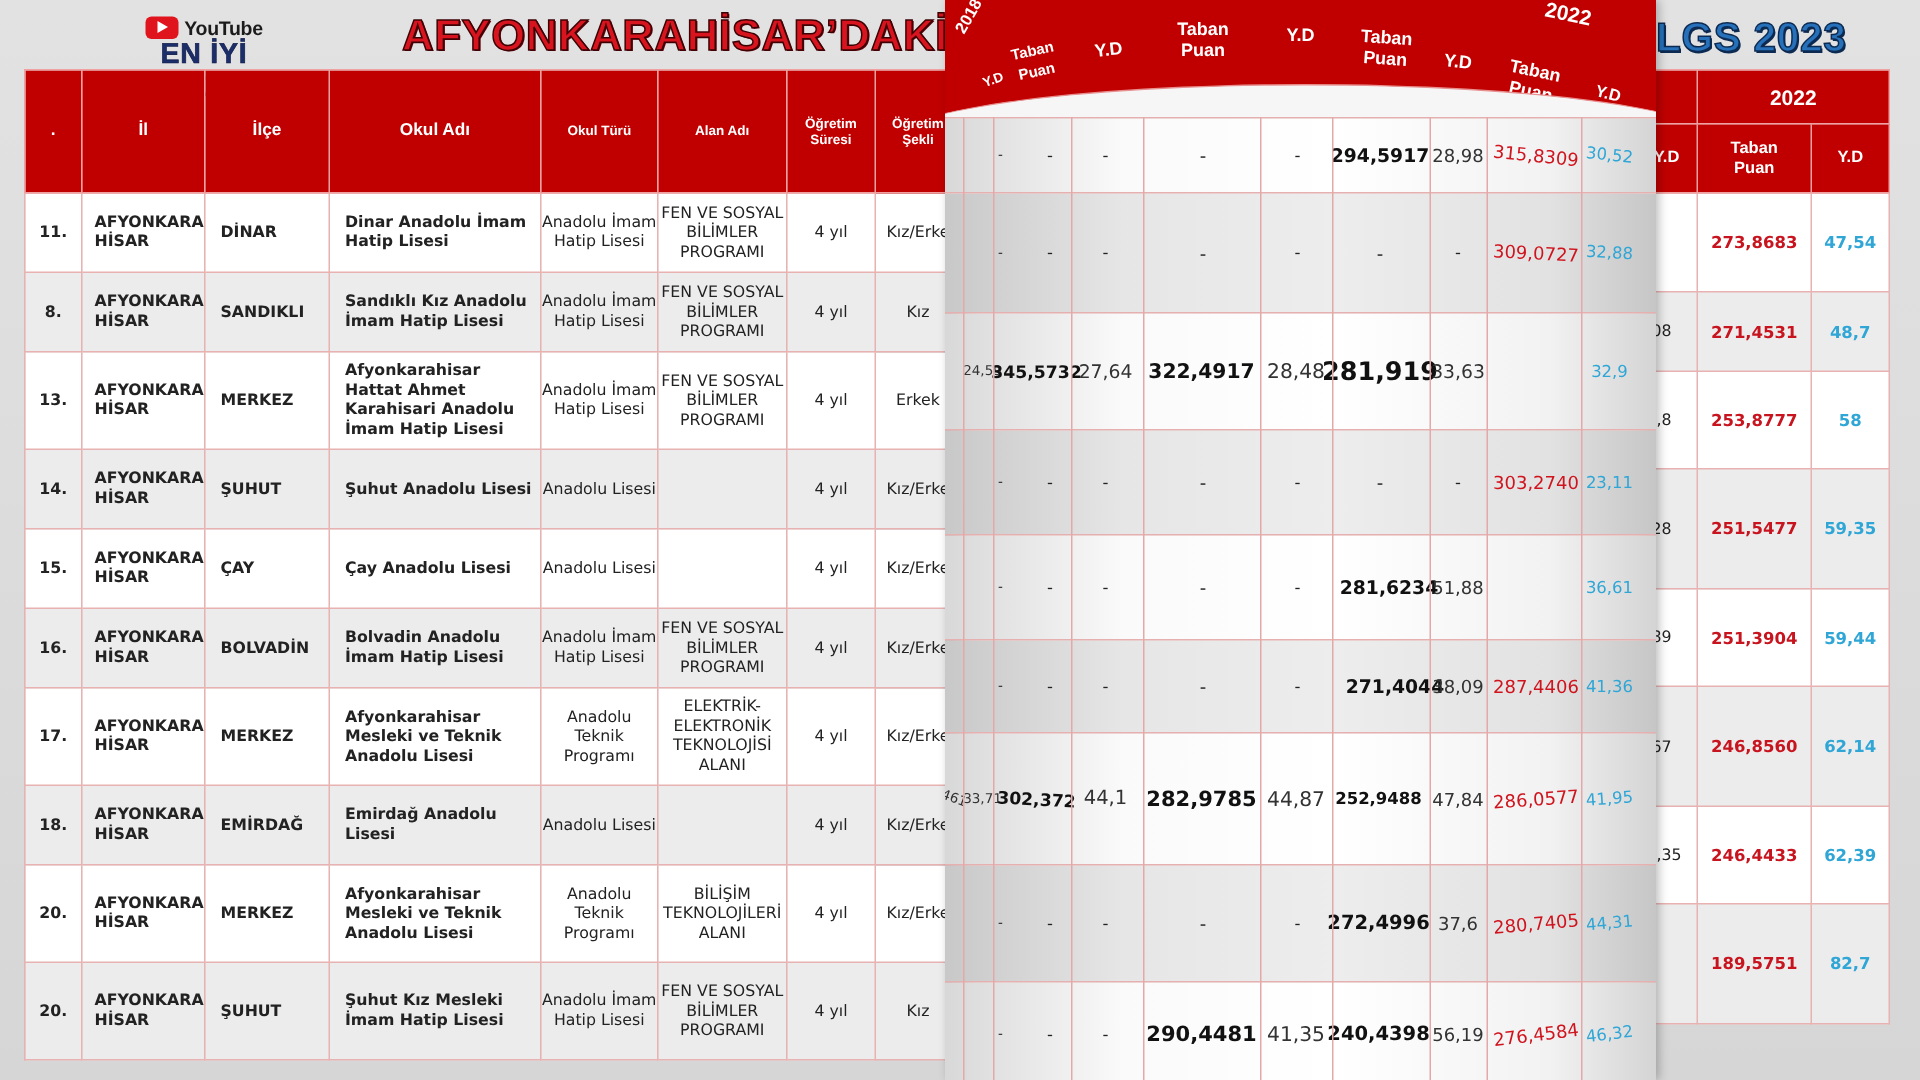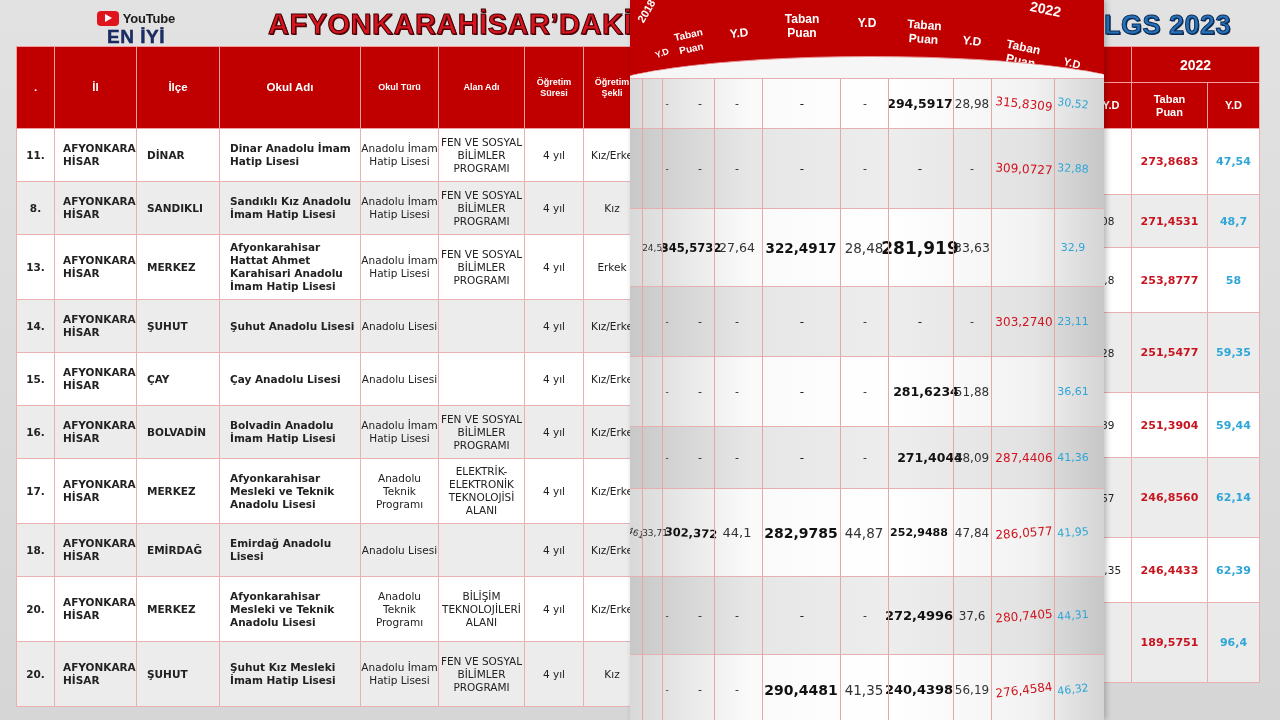--- a/index.html
+++ b/index.html
@@ -284,21 +284,21 @@
         <td class="rt-ydb">62,14</td>
       </tr>
       <tr class="odd" style="height:65px">
         <td class="rt-yd">93,35</td>
         <td class="rt-taban">246,4433</td>
         <td class="rt-ydb">62,39</td>
       </tr>
       <tr class="even" style="height:80px">
         <td class="rt-yd">-</td>
         <td class="rt-taban">189,5751</td>
-        <td class="rt-ydb">96,4</td>
+        <td class="rt-ydb">82,7</td>
       </tr>
     </tbody>
   </table>
 
   <div class="cyl">
     <div class="cyl-head">
       <div class="hcell" style="left:4px;top:4px;transform:rotate(-60deg);font-size:11px">2018</div>
       <div class="hcell" style="left:400px;top:2px;font-size:14px;transform:rotate(12deg)">2022</div>
       <div class="hcell" style="left:20px;top:46px;width:24px;font-size:9px;transform:rotate(-20deg)">Y.D</div>
       <div class="hcell" style="left:40px;top:28px;width:40px;font-size:10px;transform:rotate(-12deg)">Taban Puan</div>

